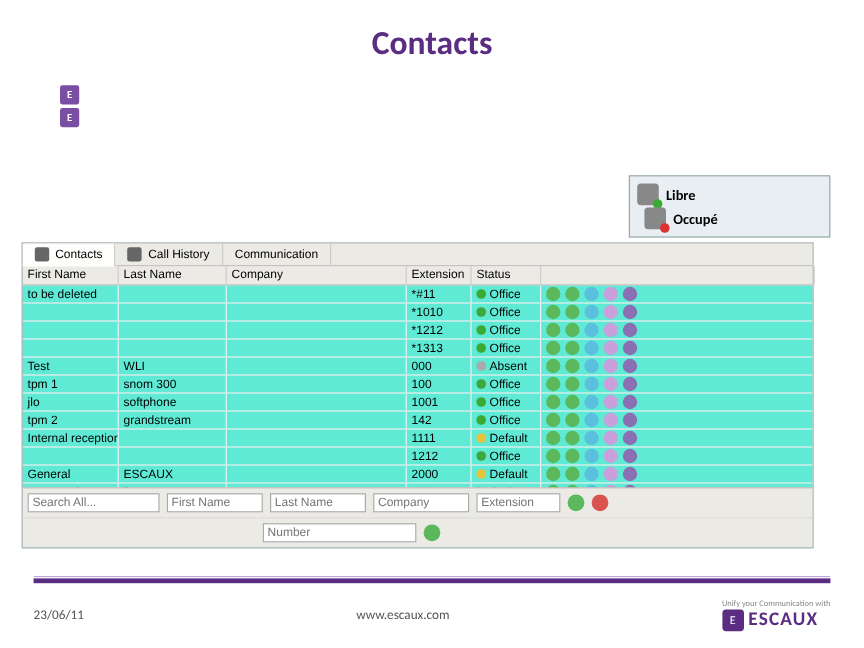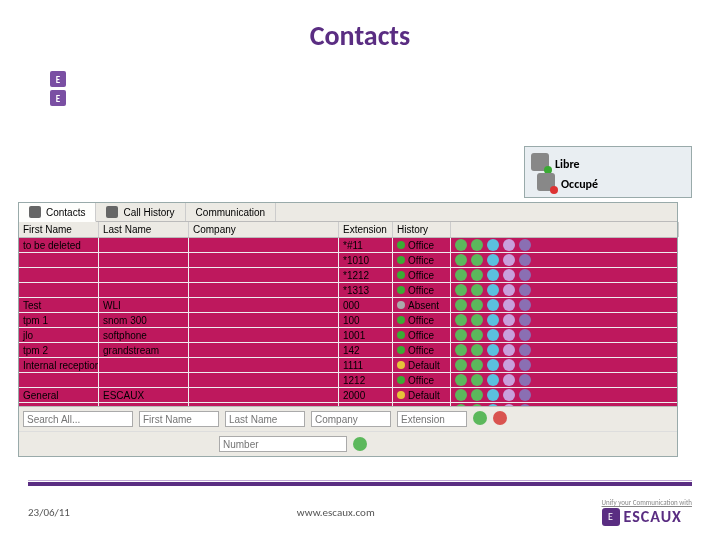--- a/index.html
+++ b/index.html
@@ -15,41 +15,41 @@
   .phone-free::after { background: #3baa34; }
   .phone-disc::after { background: #999; }
   .phone-busy::after { background: #d33; }
   .app { position: absolute; left: 18px; top: 202px; width: 660px; border: 1px solid #9aa; background: #f4f4f2; font-family: Tahoma, Arial, sans-serif; font-size: 10px; }
   .tabs { display: flex; border-bottom: 1px solid #bbb; background: #eceae4; }
   .tab { padding: 3px 10px; display: flex; align-items: center; gap: 5px; border-right: 1px solid #ccc; cursor: pointer; }
   .tab.active { background: #fefefc; border-bottom: 1px solid #fefefc; margin-bottom: -1px; }
   .tab-ic { width: 12px; height: 12px; background: #666; border-radius: 2px; }
   .grid-head { display: grid; grid-template-columns: 80px 90px 150px 54px 58px 228px; background: #eceae4; border-bottom: 1px solid #bbb; }
   .grid-head > div { padding: 2px 4px; border-right: 1px solid #ccc; font-weight: normal; }
-  .rows { max-height: 168px; overflow: hidden; background: #be185d; }
+  .rows { max-height: 168px; overflow: hidden; background: #5eead4; }
   .row { display: grid; grid-template-columns: 80px 90px 150px 54px 58px 228px; border-bottom: 1px solid #eee; }
   .row > div { padding: 1px 4px; border-right: 1px solid #f0f0f0; white-space: nowrap; overflow: hidden; display: flex; align-items: center; }
   .st { display: flex; align-items: center; gap: 3px; }
   .dot { width: 8px; height: 8px; border-radius: 50%; display: inline-block; }
   .dot-g { background: #3baa34; } .dot-y { background: #e6c23a; } .dot-gr { background: #aaa; }
   .actions { display: flex; gap: 4px; align-items: center; padding-left: 6px; }
   .act { width: 12px; height: 12px; border-radius: 50%; }
   .a1 { background: #5cb85c; } .a2 { background: #5cb85c; } .a3 { background: #5bc0de; } .a4 { background: #c9a0dc; } .a5 { background: #8a6fb3; }
-  .search { display: flex; align-items: flex-start; gap: 6px; padding: 4px; border-top: 1px solid #bbb; background: #eceae4; }
+  .search { display: flex; align-items: center; gap: 6px; padding: 4px; border-top: 1px solid #bbb; background: #eceae4; }
   .search input { height: 16px; font-size: 10px; padding: 0 3px; border: 1px solid #aaa; background: #fff; }
   .sbtn { width: 14px; height: 14px; border-radius: 50%; }
   .dial { display: flex; align-items: center; gap: 6px; padding: 4px 4px 4px 200px; border-top: 1px solid #ddd; background: #eceae4; }
   .dial input { width: 128px; height: 16px; font-size: 10px; padding: 0 3px; border: 1px solid #aaa; }
   .footer-rule { position: absolute; left: 28px; right: 28px; bottom: 54px; height: 0; border-top: 4px solid #5a2d82; }
   .footer-rule::before { content: ""; position: absolute; left: 0; right: 0; top: -6px; border-top: 1px solid #bfa7d4; }
   .footer { position: absolute; left: 0; right: 0; bottom: 14px; display: flex; align-items: center; justify-content: space-between; padding: 0 28px; font-size: 11px; color: #555; }
   .logo { display: flex; align-items: center; gap: 6px; }
   .logo-mark { width: 18px; height: 18px; background: #5a2d82; border-radius: 3px; color: #fff; font-size: 10px; display: flex; align-items: center; justify-content: center; }
   .logo-text { font-weight: bold; color: #5a2d82; font-size: 16px; letter-spacing: 1px; }
-  .logo-sub { font-size: 7px; color: #888; text-decoration: underline; }
+  .logo-sub { font-size: 7px; color: #888; }
 </style>
 </head>
 <body>
 
 <h1 class="title">Contacts</h1>
 
 <ul class="bullets">
   <li>
       <span class="bul-ic">E</span>
     </li>
@@ -81,21 +81,21 @@
       </div>
     <div class="tab">
         <span>Communication</span>
       </div>
   </div>
   <div class="grid-head">
     <div>First Name</div>
     <div>Last Name</div>
     <div>Company</div>
     <div>Extension</div>
-    <div>History</div>
+    <div>Status</div>
     <div></div>
   </div>
   <div class="rows" id="rows">
       <div class="row">
         <div>to be deleted</div>
         <div></div>
         <div></div>
         <div>*#11</div>
         <div class="st"><span class="dot dot-g"></span>Office</div>
         <div class="actions">

